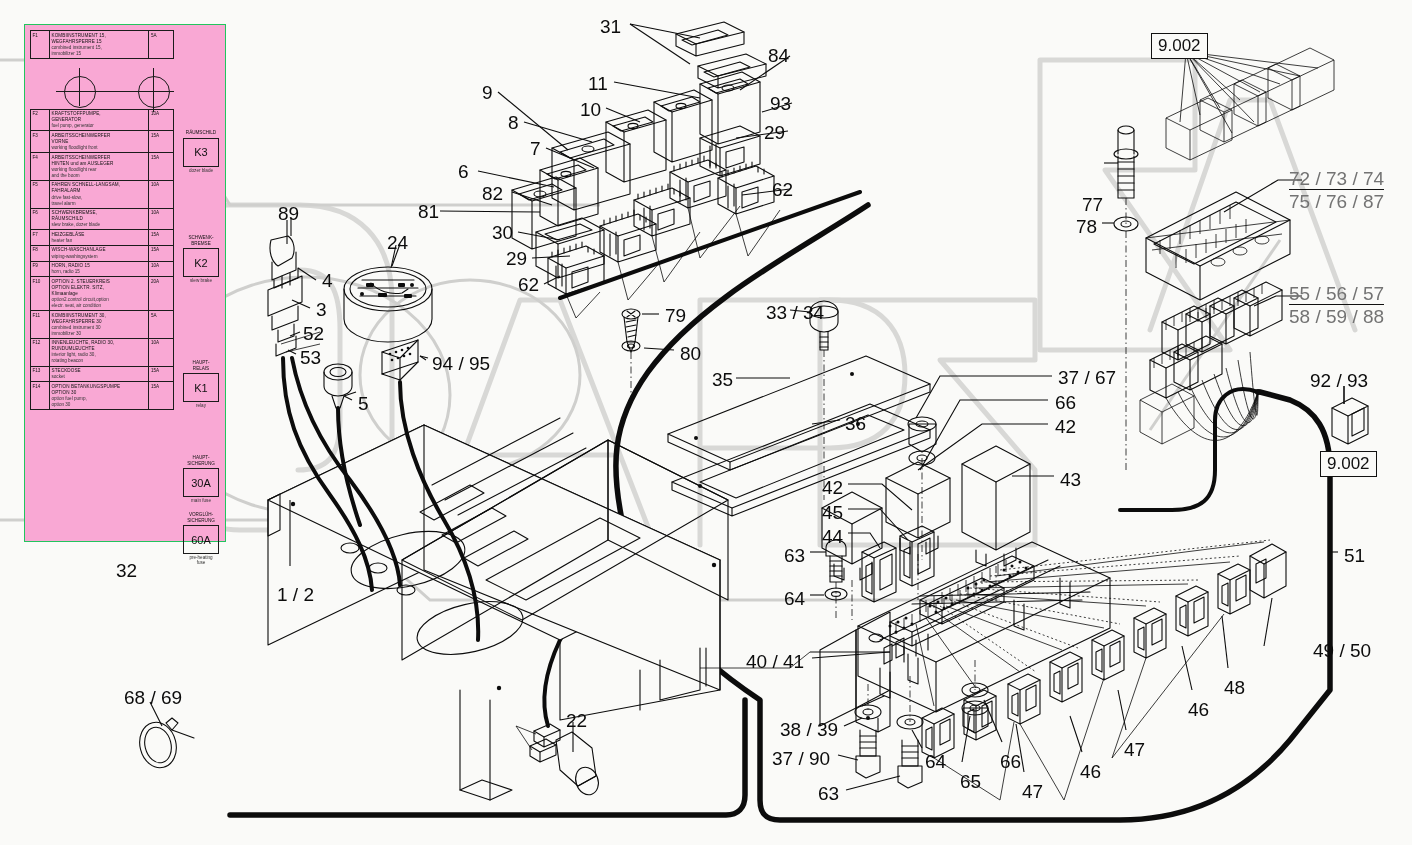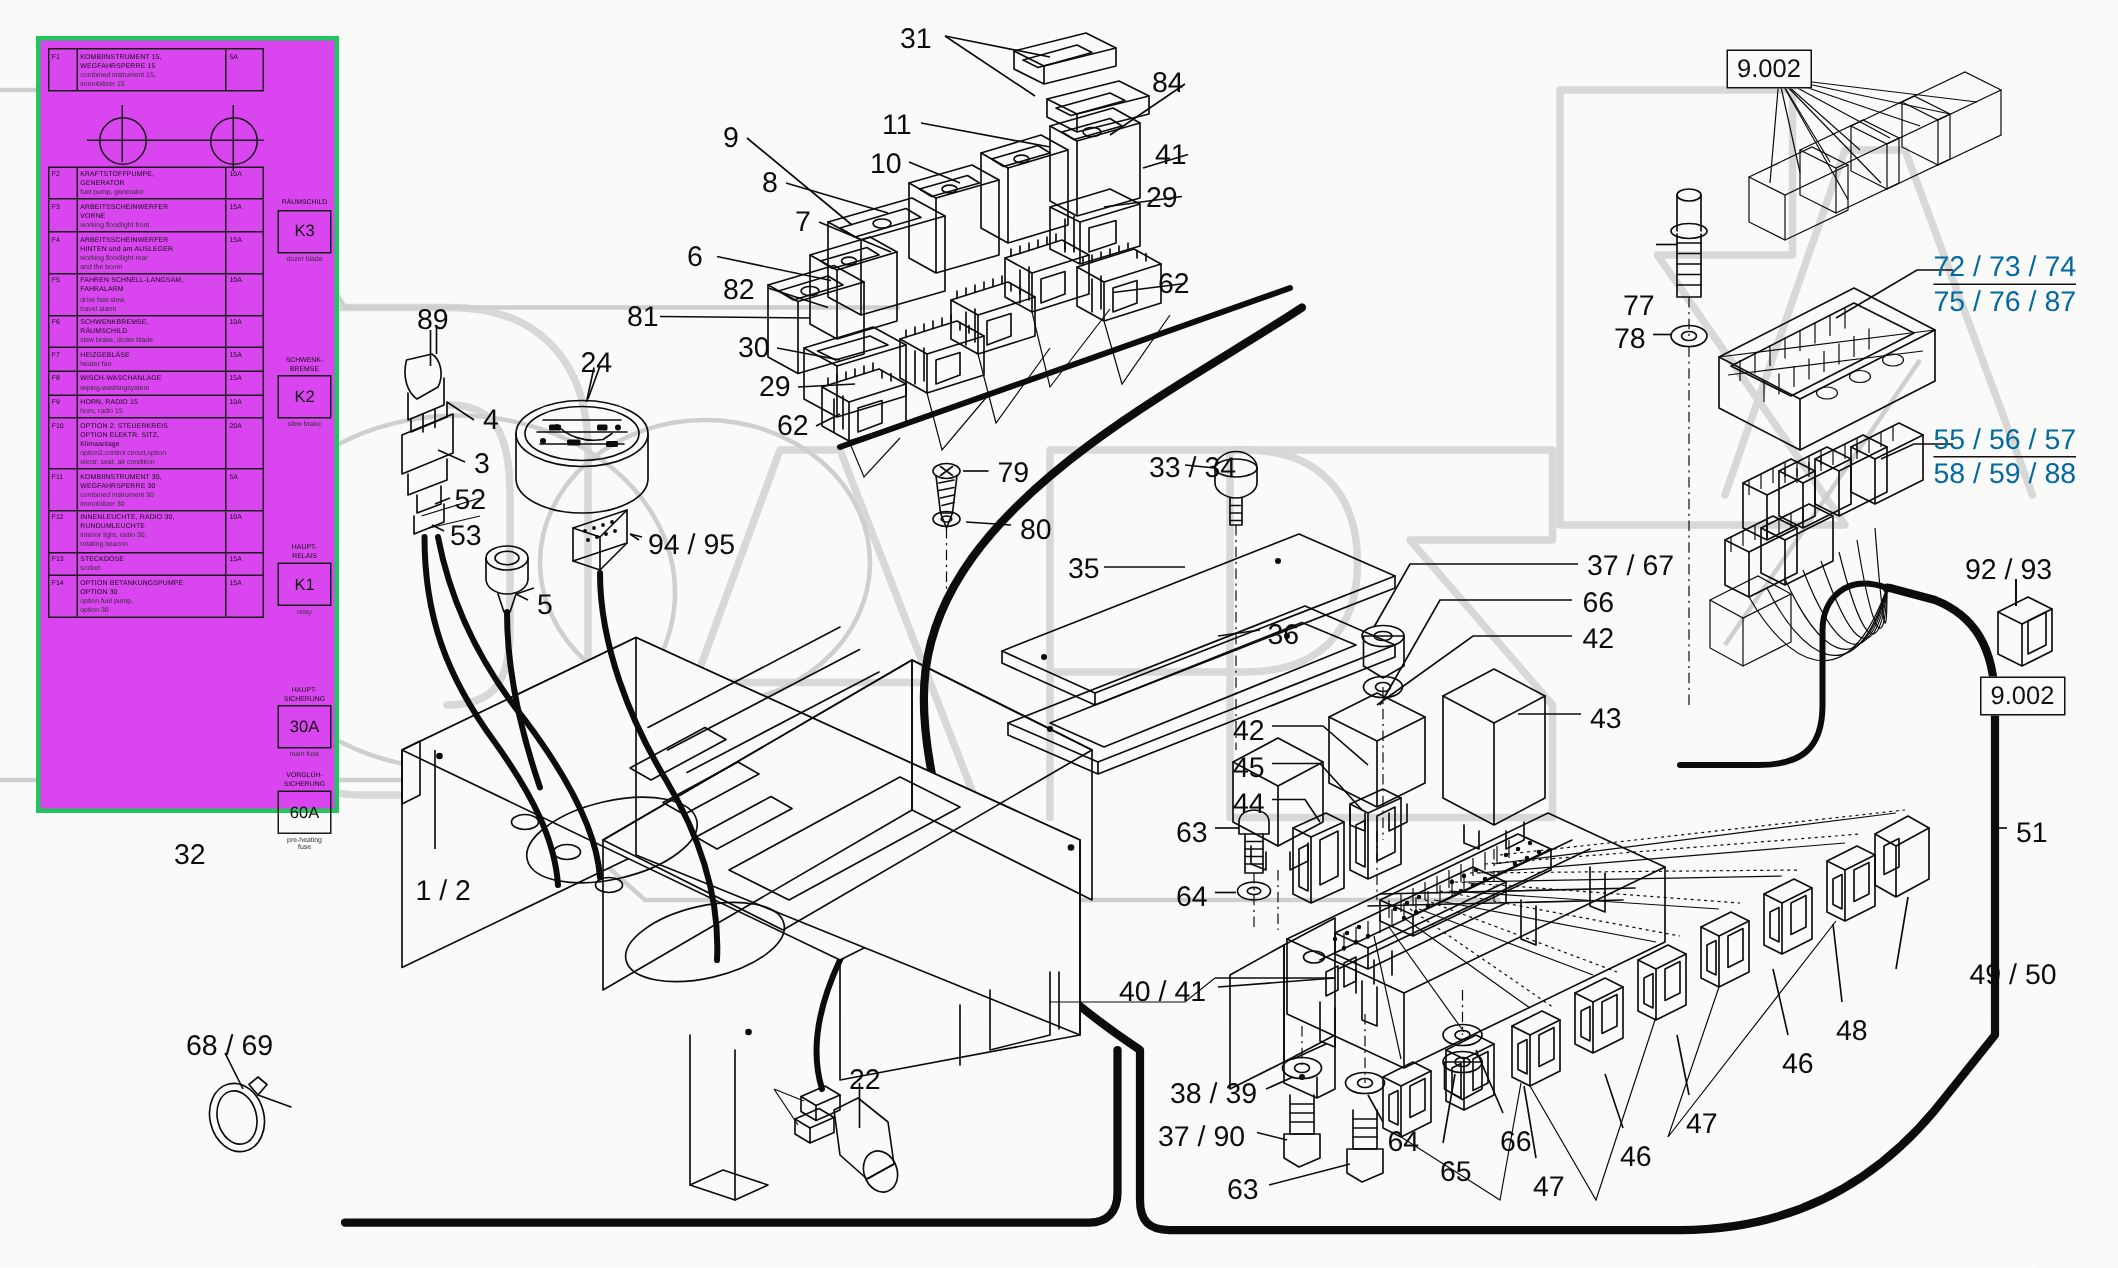--- a/index.html
+++ b/index.html
@@ -4,21 +4,21 @@
 <style>
   html,body{margin:0;padding:0;background:#ffffff;}
   body{font-family:"Liberation Sans",sans-serif;}
   #page{position:relative;width:1412px;height:845px;background:#fafaf8;overflow:hidden;}
 
   
   #watermark{position:absolute;left:0;top:0;width:1412px;height:845px;pointer-events:none;}
 
   
   #legend{position:absolute;left:24px;top:24px;width:202px;height:518px;
-          border:3px solid #22c55e;background:#d946ef;box-sizing:border-box;}
+          border:1px solid #22c55e;background:#f9a8d4;box-sizing:border-box;}
   #legend .inner{position:absolute;left:5px;top:5px;right:5px;bottom:5px;}
   .fuse-col{position:absolute;left:0;top:0;width:144px;}
   .frow{border:1px solid #1b1b1b;border-top:none;display:flex;box-sizing:border-box;min-height:13px;}
   .frow.first{border-top:1px solid #1b1b1b;}
   .fid{width:16px;flex:none;border-right:1px solid #1b1b1b;font-size:4.6px;line-height:1.25;
        padding:1.5px 0 1px 1.5px;color:#111;}
   .ftxt{flex:1;padding:1.5px 2px 1px 2px;font-size:4.6px;line-height:1.32;color:#111;}
   .ftxt .de{display:block;letter-spacing:.1px;}
   .ftxt .en{display:block;color:#333;}
   .famp{width:22px;flex:none;border-left:1px solid #1b1b1b;font-size:4.6px;line-height:1.25;
@@ -34,21 +34,21 @@
   .relay-col{position:absolute;left:150px;top:0;width:42px;}
   .rcap{font-size:4.6px;line-height:1.25;color:#111;text-align:center;}
   .rbox{border:1px solid #1b1b1b;width:34px;height:27px;margin:2px auto 0 auto;
         display:flex;align-items:center;justify-content:center;font-size:11px;color:#111;}
   .rsub{font-size:4.6px;color:#333;text-align:center;margin-top:1px;}
 
   
   .lbl{position:absolute;font-size:19px;color:#0c0c0c;white-space:nowrap;line-height:1;}
   .boxlbl{position:absolute;border:1px solid #111;background:#fafaf8;
           font-size:17px;color:#111;padding:2px 6px;white-space:nowrap;line-height:1.15;}
-  .dbl{position:absolute;font-size:19px;color:#0369a1;white-space:nowrap;line-height:1.12;
+  .dbl{position:absolute;font-size:19px;color:#737373;white-space:nowrap;line-height:1.12;
        text-align:center;}
   .dbl .ln2{border-top:1.6px solid #111;display:block;padding-top:1px;}
 </style>
 </head>
 <body>
 
 <div id="page">
 
   <svg id="watermark" viewBox="0 0 1412 845">
     <g fill="none" stroke="#d8d8d6" stroke-width="5" stroke-linejoin="round" stroke-linecap="round">
@@ -929,21 +929,21 @@
         <div class="v" style="left:23px;top:0px;height:38px;"></div>
         <div class="v" style="left:97px;top:0px;height:44px;"></div>
       </div>
     </div>
   </div>
 
   <div id="callouts">
       <div class="lbl" style="left: 600px; top: 17px;">31</div>
       <div class="lbl" style="left: 768px; top: 46px;">84</div>
       <div class="lbl" style="left: 588px; top: 74px;">11</div>
-      <div class="lbl" style="left: 770px; top: 94px;">41</div>
+      <div class="lbl" style="left: 770px; top: 94px;">93</div>
       <div class="lbl" style="left: 482px; top: 83px;">9</div>
       <div class="lbl" style="left: 580px; top: 100px;">10</div>
       <div class="lbl" style="left: 508px; top: 113px;">8</div>
       <div class="lbl" style="left: 764px; top: 123px;">29</div>
       <div class="lbl" style="left: 530px; top: 139px;">7</div>
       <div class="lbl" style="left: 458px; top: 162px;">6</div>
       <div class="lbl" style="left: 772px; top: 180px;">62</div>
       <div class="lbl" style="left: 482px; top: 184px;">82</div>
       <div class="lbl" style="left: 418px; top: 202px;">81</div>
       <div class="lbl" style="left: 492px; top: 223px;">30</div>

